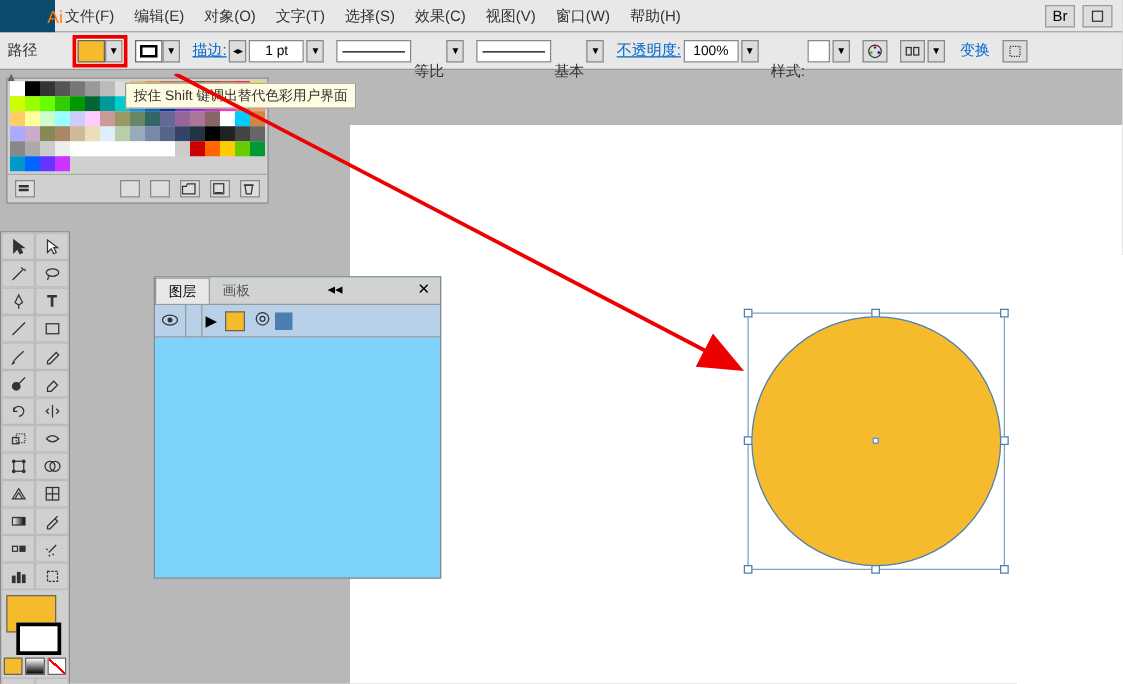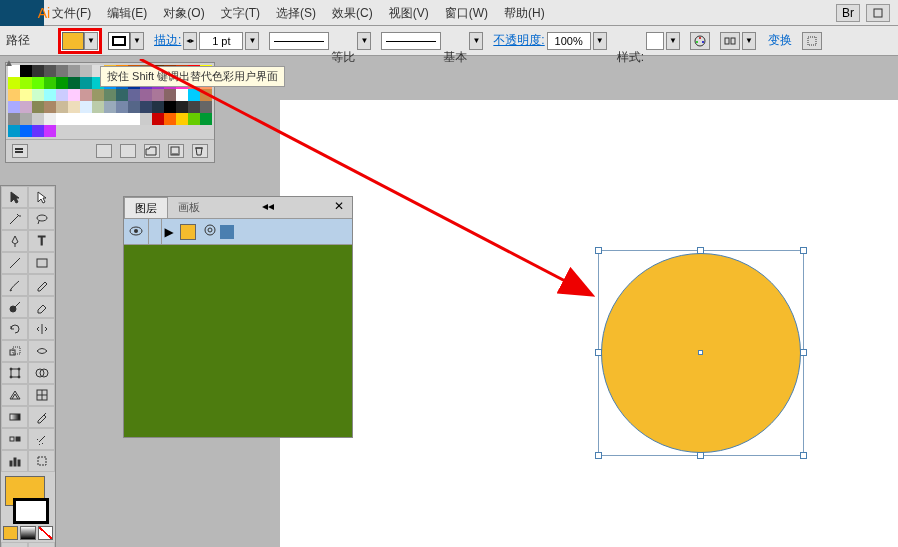--- a/index.html
+++ b/index.html
@@ -50,21 +50,21 @@
 .fill-large { width: 40px; height: 30px; background: #f5bb2d; border: 1px solid #666; margin: 4px; }
 .stroke-large { width: 36px; height: 26px; background: #fff; border: 3px solid #000; margin: 0 4px 4px 12px; position: relative; top: -12px; }
 .colormode-row { display: flex; gap: 2px; padding: 2px; }
 .cm { width: 16px; height: 14px; border: 1px solid #666; }
 .cm1 { background: #f5bb2d; }
 .cm2 { background: linear-gradient(#fff,#000); }
 .cm3 { background: #fff; position: relative; }
 .cm3::after { content: ""; position: absolute; left: 0; top: 0; right: 0; bottom: 0; background: linear-gradient(to top right, transparent 45%, red 45%, red 55%, transparent 55%); }
 
 
-.layers-panel { position: absolute; left: 123px; top: 196px; width: 230px; height: 242px; background: #4d7c0f; border: 1px solid #888; z-index: 20; }
+.layers-panel { position: absolute; left: 123px; top: 221px; width: 230px; height: 242px; background: #7dd3fc; border: 1px solid #888; z-index: 20; }
 .lp-tabs { display: flex; background: #d2d2d2; border-bottom: 1px solid #999; height: 22px; }
 .lp-tab { padding: 3px 10px; font-size: 11px; color: #555; }
 .lp-tab.active { background: #e8e8e8; border: 1px solid #999; border-bottom: none; color: #000; }
 .lp-close { margin-left: auto; padding: 2px 8px; cursor: pointer; }
 .lp-row { display: flex; align-items: center; height: 26px; background: #b8d0e8; border-bottom: 1px solid #999; }
 .lp-eye { width: 24px; text-align: center; }
 .lp-spacer { width: 14px; border-left: 1px solid #999; border-right: 1px solid #999; height: 26px; }
 .lp-tri { width: 14px; text-align: center; }
 .lp-sw { width: 16px; height: 16px; background: #f5bb2d; border: 1px solid #666; margin: 0 4px; }
 .lp-name { flex: 1; }

